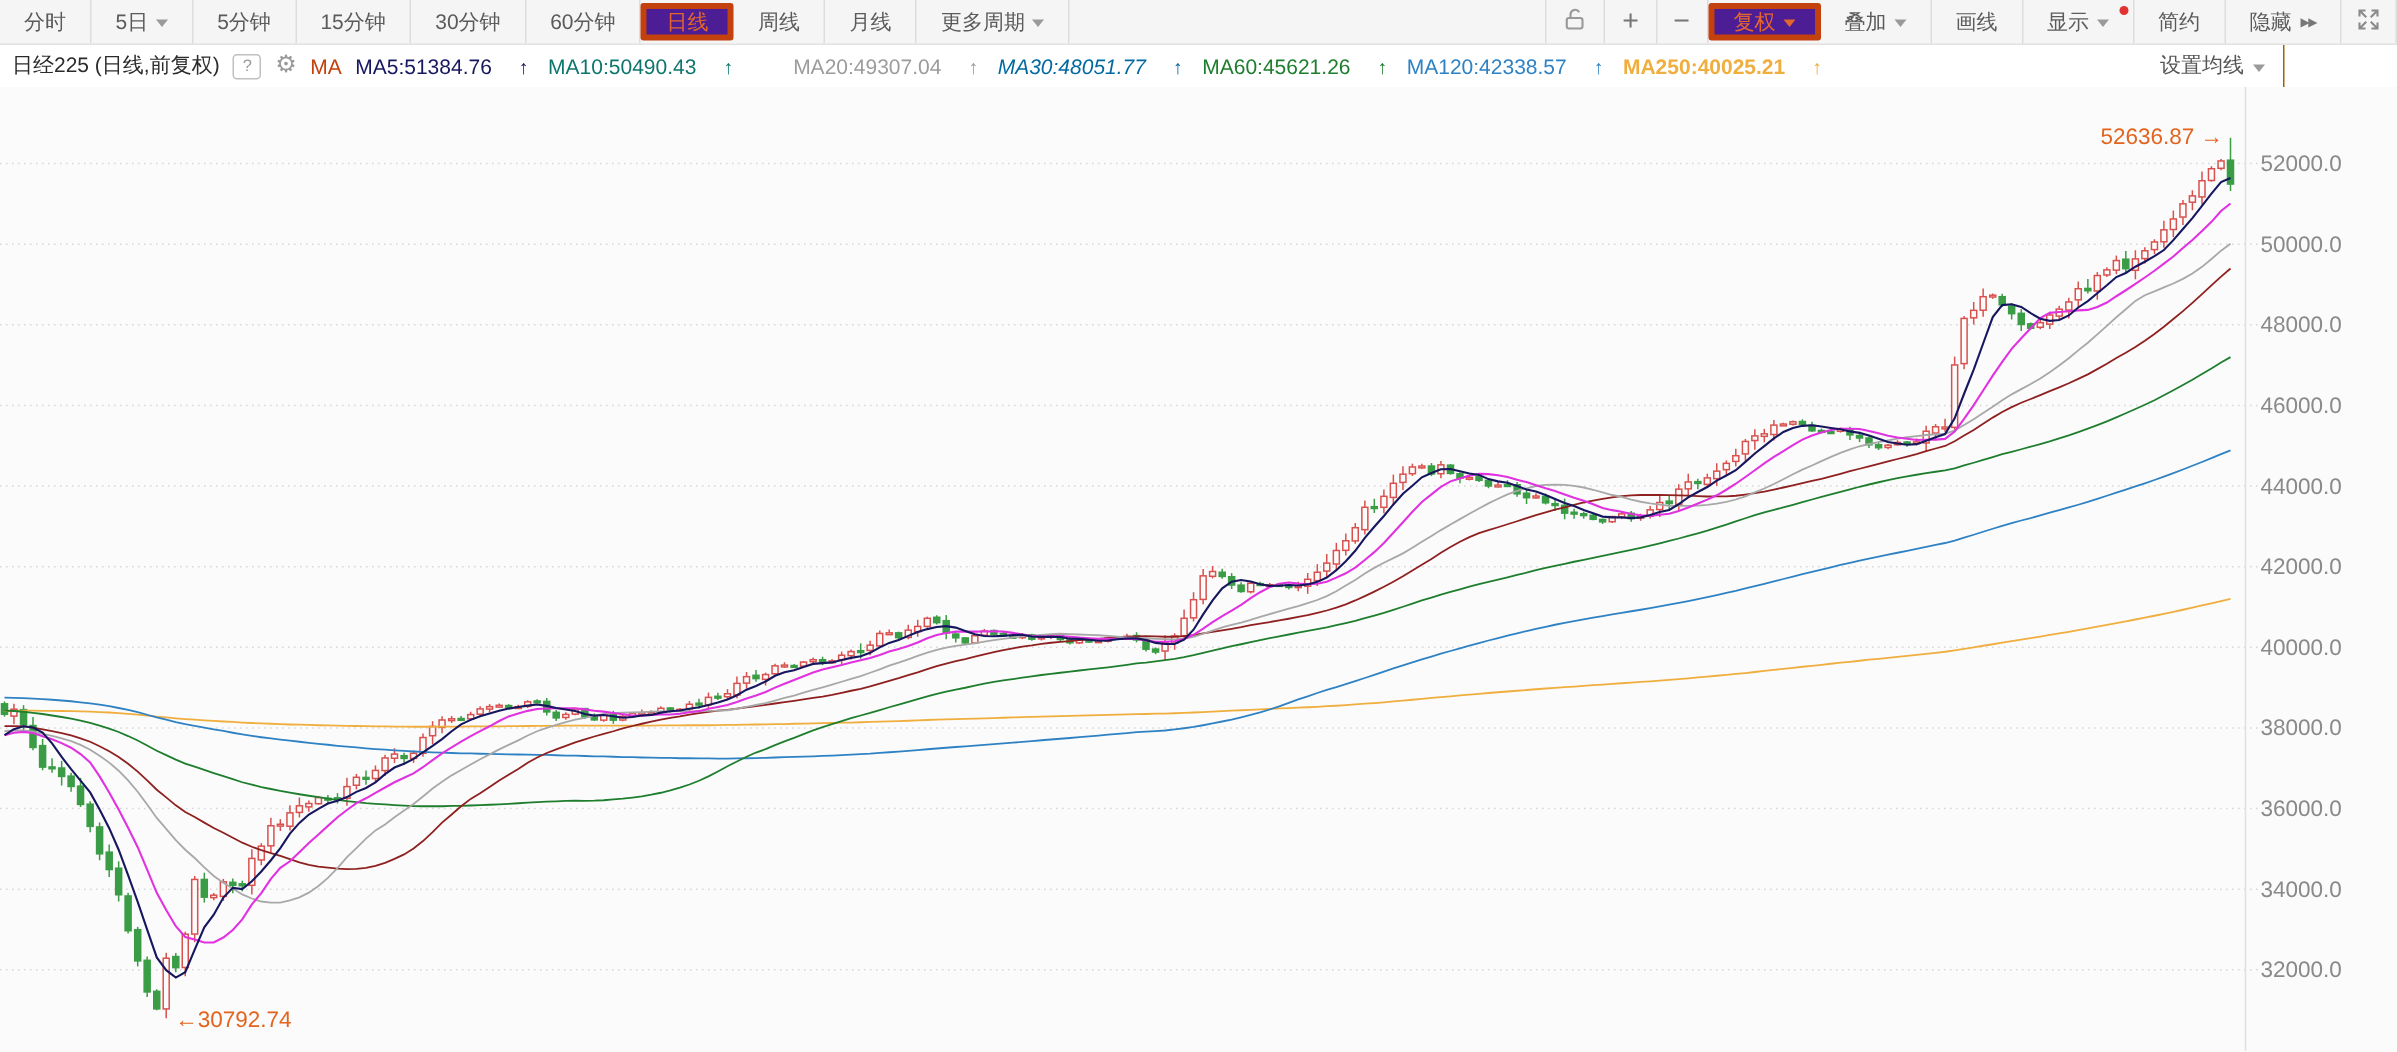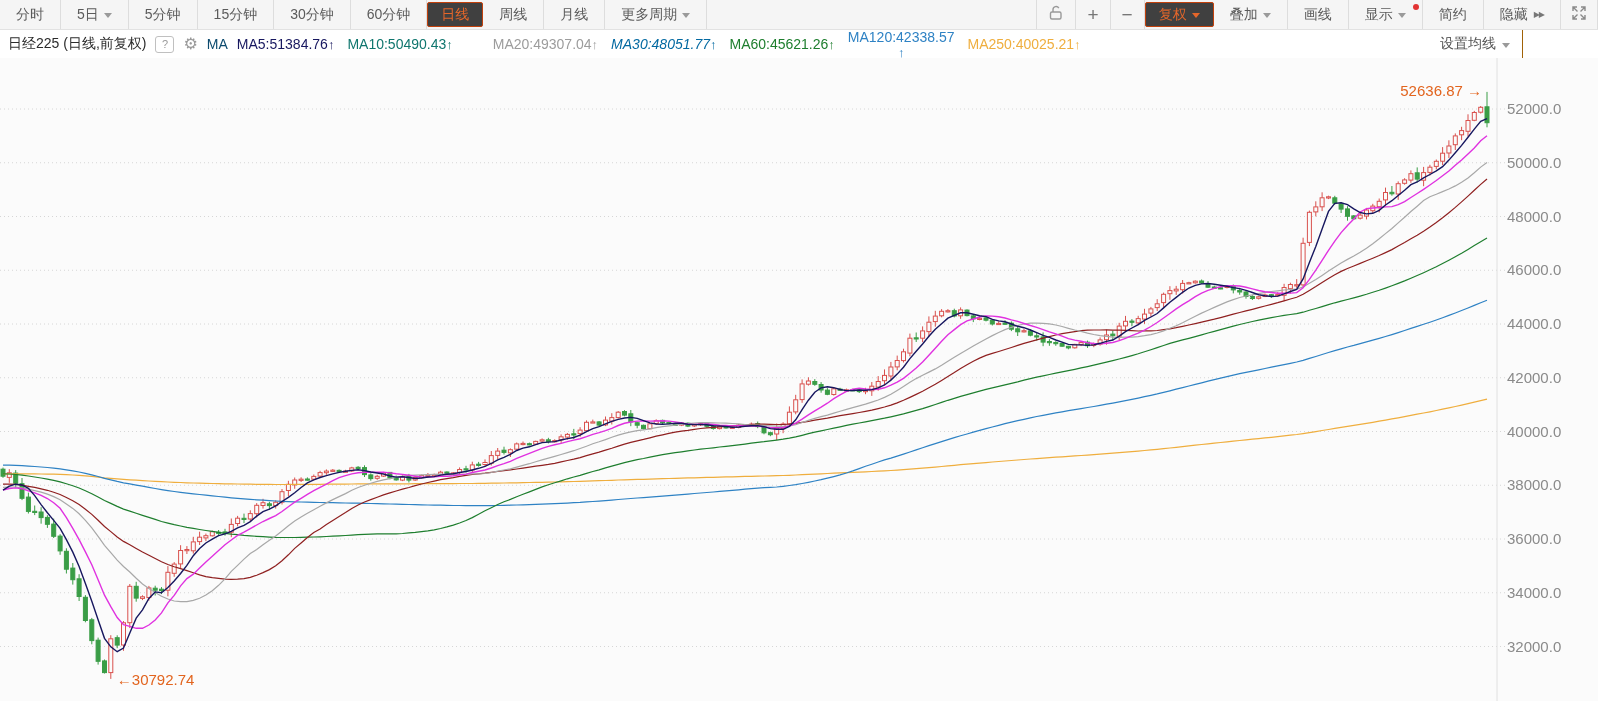--- a/index.html
+++ b/index.html
@@ -3,36 +3,36 @@
 <meta charset="utf-8">
 <style>
   html,body{margin:0;padding:0}
   body{width:1598px;height:701px;overflow:hidden;background:#fff;
        font-family:"Liberation Sans","DejaVu Sans",sans-serif;-webkit-font-smoothing:antialiased}
   .toolbar{display:flex;align-items:stretch;height:30px;background:#f5f5f5;
            border-bottom:1px solid #e2e2e2;box-sizing:border-box;user-select:none}
   .tb{position:relative;display:flex;align-items:center;gap:5px;padding:0 16px;
       font-size:14px;color:#5b5b5b;border-right:1px solid #ddd;cursor:pointer;white-space:nowrap}
   .tb.icononly{padding:0 10px}
-  .tb.active{border:1px solid #c2410c;color:#e4662a;background:#404040;
+  .tb.active{border:4px solid #c2410c;color:#e4662a;background:#4c1d95;
              margin:2px 0;padding:4px 13px;border-radius:2px;height:auto}
   .caret{width:0;height:0;border-left:4px solid transparent;border-right:4px solid transparent;
          border-top:5px solid #9a9a9a;margin-top:2px}
   .tb.active .caret{border-top-color:#e4662a}
   .reddot{position:absolute;top:4px;right:3px;width:6px;height:6px;border-radius:50%;background:#e23333}
   .chev{font-size:8px;letter-spacing:-1px;color:#777;margin-left:1px}
   .rgroup{margin-left:auto;display:flex;align-items:stretch}
   .rgroup .tb:first-child{border-left:1px solid #ddd}
   .pm{font-size:19px;color:#777;padding:0 11px}
   .legendbar{height:28px;display:flex;align-items:center;background:#fff;
              font-size:14px;color:#333;padding-left:8px;gap:9px;box-sizing:border-box;white-space:nowrap}
   .qicon{width:17px;height:15px;border:1px solid #c0c0c0;border-radius:3px;color:#9a9a9a;
          font-size:11px;display:flex;align-items:center;justify-content:center;cursor:pointer;background:#fff}
   .gear{color:#9a9a9a;font-size:16px;line-height:1;cursor:pointer}
-  .ma-entry{display:flex;align-items:center;gap:0;font-size:14px}
+  .ma-entry{display:flex;align-items:center;gap:18px;font-size:14px}
   .ma-arrow{font-size:13px}
   .settings{margin-left:auto;display:flex;align-items:center;gap:6px;color:#555;cursor:pointer;
             padding-right:12px;margin-right:75px;border-right:1px solid #a16207;height:100%}
   .chartwrap{position:relative;width:1598px;height:643px;background:#fbfbfb}
   svg text{font-family:"Liberation Sans","DejaVu Sans",sans-serif}
 </style>
 </head>
 <body>
 
 <div class="app">
@@ -113,21 +113,21 @@
               <path d="M14 10 V14 H10 M14 14 L9.5 9.5"></path>
             </svg></span>
         </div>
       </div>
     </div>
 
   <div class="legendbar" id="legendbar">
     <span style="color:#2b2b2b">日经225 (日线,前复权)</span>
     <span class="qicon">?</span>
     <span class="gear">⚙</span>
-    <span style="color:#0c4a6e">MA</span>
+    <span style="color:#c2410c">MA</span>
     <span id="ma-entries" style="display:flex;gap:13px">
         <span class="ma-entry" style="color: rgb(23, 23, 95);">
           <span>MA5:51384.76</span>
           <span class="ma-arrow">↑</span>
         </span>
         <span class="ma-entry" style="color: #0f766e;">
           <span>MA10:50490.43</span>
           <span class="ma-arrow">↑</span>
         </span>
         <span class="ma-entry" style="color: rgb(156, 156, 156); margin-left: 27px;">
@@ -135,25 +135,25 @@
           <span class="ma-arrow">↑</span>
         </span>
         <span class="ma-entry" style="color: #0369a1; font-style: italic;">
           <span>MA30:48051.77</span>
           <span class="ma-arrow">↑</span>
         </span>
         <span class="ma-entry" style="color: rgb(30, 126, 46); text-align: center;">
           <span>MA60:45621.26</span>
           <span class="ma-arrow">↑</span>
         </span>
-        <span class="ma-entry" style="color: rgb(46, 130, 196); flex-direction: column;">
+        <span class="ma-entry" style="color: rgb(46, 130, 196);">
           <span>MA120:42338.57</span>
           <span class="ma-arrow">↑</span>
         </span>
-        <span class="ma-entry" style="color: rgb(239, 174, 62);">
+        <span class="ma-entry" style="color: rgb(239, 174, 62); font-weight: bold;">
           <span>MA250:40025.21</span>
           <span class="ma-arrow">↑</span>
         </span>
       </span>
     <span class="settings">
       <span>设置均线</span>
       <span class="caret"></span>
     </span>
   </div>
 

